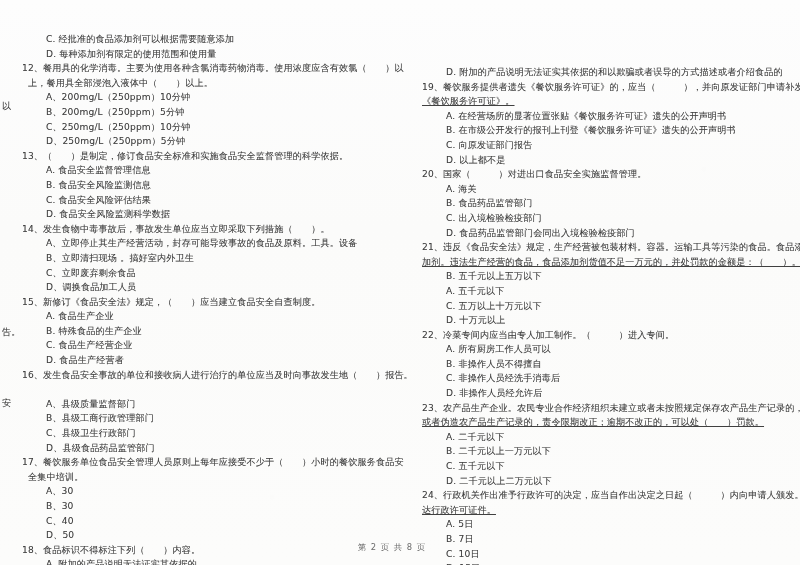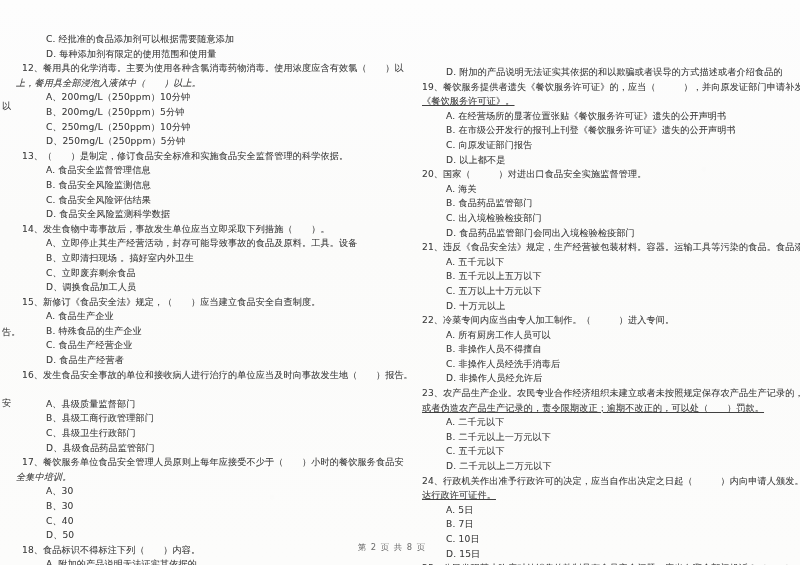--- a/index.html
+++ b/index.html
@@ -54,21 +54,21 @@
 
   .line {
     font-size: 9.1px;
     line-height: 14.6px;
     letter-spacing: .15px;
     white-space: nowrap;
     color: #404040;
     text-shadow: 0 0 .6px rgba(80,80,80,.35);
   }
   .stem        { padding-left: 10px; text-indent: -10px; margin-left: 10px; }
-  .stem-cont   { margin-left: 4px; font-style: italic; }
+  .stem-cont   { margin-left: 16px; }
   .opt         { margin-left: 34px; }
   .stem-right  { padding-left: 10px; text-indent: -10px; margin-left: 18px; }
   .cont-right  { margin-left: 18px; text-decoration: underline; }
   .opt-right   { margin-left: 42px; }
   .spacer-sm   { height: 14.6px; }
 
   #page-footer {
     position: absolute;
     left: 0;
     right: 16px;
@@ -135,22 +135,23 @@
       <div class="line opt-right">A. 在经营场所的显著位置张贴《餐饮服务许可证》遗失的公开声明书</div>
       <div class="line opt-right">B. 在市级公开发行的报刊上刊登《餐饮服务许可证》遗失的公开声明书</div>
       <div class="line opt-right">C. 向原发证部门报告</div>
       <div class="line opt-right">D. 以上都不是</div>
       <div class="line stem-right">20、国家（　　　）对进出口食品安全实施监督管理。</div>
       <div class="line opt-right">A. 海关</div>
       <div class="line opt-right">B. 食品药品监管部门</div>
       <div class="line opt-right">C. 出入境检验检疫部门</div>
       <div class="line opt-right">D. 食品药品监管部门会同出入境检验检疫部门</div>
       <div class="line stem-right">21、违反《食品安全法》规定，生产经营被包装材料。容器。运输工具等污染的食品。食品添</div>
+      <div class="line cont-right">加剂。违法生产经营的食品，食品添加剂货值不足一万元的，并处罚款的金额是：（　　）。</div>
+      <div class="line opt-right">B. 五千元以上五万以下</div>
       <div class="line opt-right">A. 五千元以下</div>
-      <div class="line opt-right">B. 五千元以上五万以下</div>
       <div class="line opt-right">C. 五万以上十万元以下</div>
       <div class="line opt-right">D. 十万元以上</div>
       <div class="line stem-right">22、冷菜专间内应当由专人加工制作。（　　　）进入专间。</div>
       <div class="line opt-right">A. 所有厨房工作人员可以</div>
       <div class="line opt-right">B. 非操作人员不得擅自</div>
       <div class="line opt-right">C. 非操作人员经洗手消毒后</div>
       <div class="line opt-right">D. 非操作人员经允许后</div>
       <div class="line stem-right">23、农产品生产企业。农民专业合作经济组织未建立或者未按照规定保存农产品生产记录的，</div>
       <div class="line cont-right">或者伪造农产品生产记录的，责令限期改正；逾期不改正的，可以处（　　）罚款。</div>
       <div class="line opt-right">A. 二千元以下</div>

